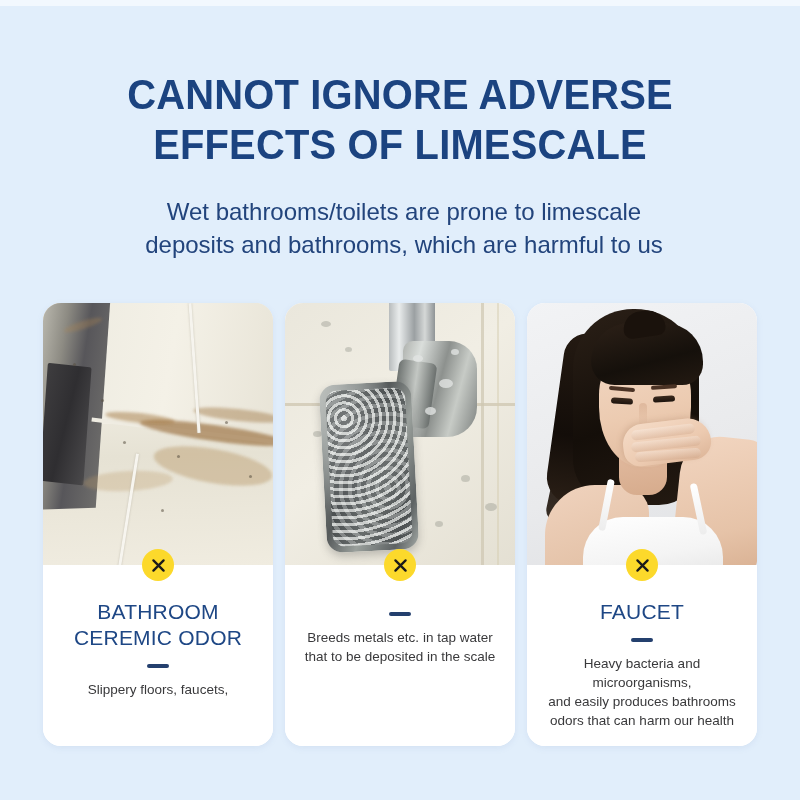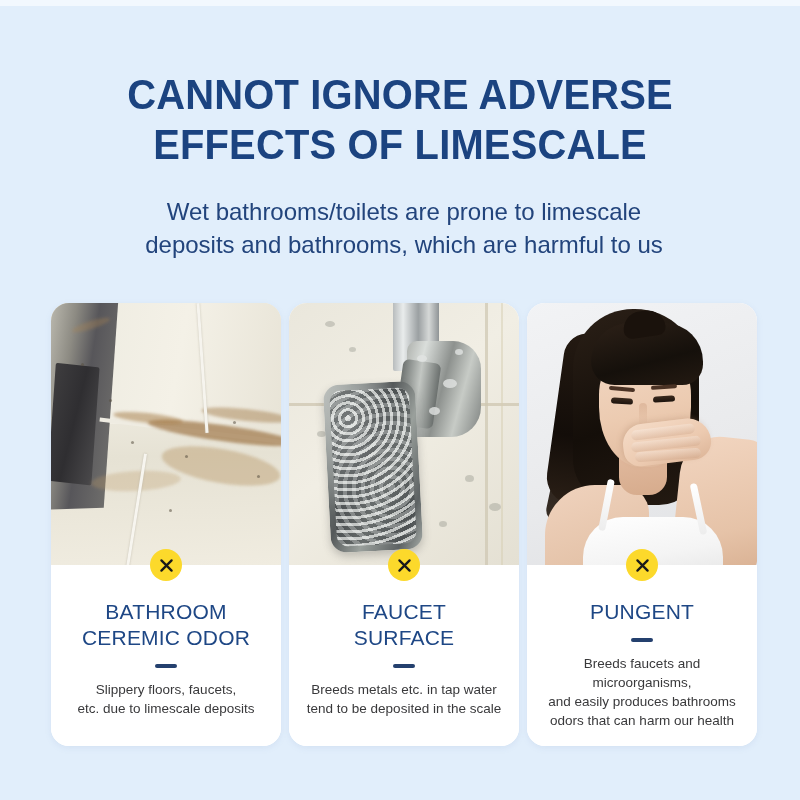--- a/index.html
+++ b/index.html
@@ -76,21 +76,20 @@
   .card {
     position: relative;
     width: 230px;
     height: 443px;
     background: #ffffff;
     border-radius: 18px;
     overflow: hidden;
     box-shadow: 0 2px 6px rgba(120,150,190,0.13);
     display: flex;
     flex-direction: column;
-    margin-left: 8px;
   }
 
   .card-photo {
     position: relative;
     width: 230px;
     height: 262px;
     overflow: hidden;
     flex: none;
   }
 
@@ -444,21 +443,20 @@
         </svg>
       </div>
       <div class="card-body">
         <div class="card-title">
           <span class="t-line">BATHROOM</span>
           <span class="t-line">CEREMIC ODOR</span>
         </div>
         <div class="card-divider"></div>
         <div class="card-desc">
           <span class="d-line">Slippery floors, faucets,</span>
-          <span class="d-line">etc. due to limescale deposits</span>
         </div>
       </div>
     </div>
 
     <div class="card">
       <div class="card-photo">
         <div class="photo-faucet">
           <div class="tileline-h"></div>
           <div class="tileline-v"></div>
           <div class="tileline-v2"></div>
@@ -477,28 +475,24 @@
           <div class="scale-speck" style="left:140px; top:104px; width:11px; height:8px;"></div>
           <div class="scale-speck" style="left:166px; top:46px; width:8px;  height:6px;"></div>
         </div>
       </div>
       <div class="badge">
         <svg width="15" height="15" viewBox="0 0 15 15">
           <path d="M2.4 2.4 L12.6 12.6 M12.6 2.4 L2.4 12.6" stroke="#1a1a1a" stroke-width="2.3" stroke-linecap="round"></path>
         </svg>
       </div>
       <div class="card-body">
-        <div class="card-title">
-          <span class="t-line">FAUCET</span>
-          <span class="t-line">SURFACE</span>
-        </div>
         <div class="card-divider"></div>
         <div class="card-desc">
           <span class="d-line">Breeds metals etc. in tap water</span>
-          <span class="d-line">tend to be deposited in the scale</span>
+          <span class="d-line">that to be deposited in the scale</span>
         </div>
       </div>
     </div>
 
     <div class="card">
       <div class="card-photo">
         <div class="photo-woman">
           <div class="pony-tip"></div>
           <div class="pony"></div>
           <div class="hair-back"></div>
@@ -522,25 +516,25 @@
           <div class="strap strap-r"></div>
         </div>
       </div>
       <div class="badge">
         <svg width="15" height="15" viewBox="0 0 15 15">
           <path d="M2.4 2.4 L12.6 12.6 M12.6 2.4 L2.4 12.6" stroke="#1a1a1a" stroke-width="2.3" stroke-linecap="round"></path>
         </svg>
       </div>
       <div class="card-body">
         <div class="card-title">
-          <span class="t-line">PUNGENT</span>
+          <span class="t-line">FAUCET</span>
         </div>
         <div class="card-divider"></div>
         <div class="card-desc">
-          <span class="d-line">Breeds faucets and microorganisms,</span>
+          <span class="d-line">Heavy bacteria and microorganisms,</span>
           <span class="d-line">and easily produces bathrooms</span>
           <span class="d-line">odors that can harm our health</span>
         </div>
       </div>
     </div>
 
   </div>
 </div>
 
 </body></html>

